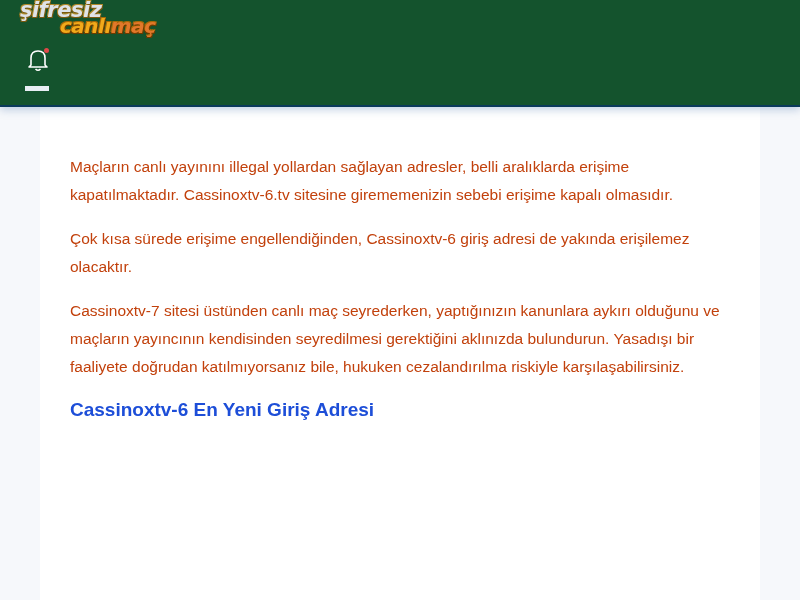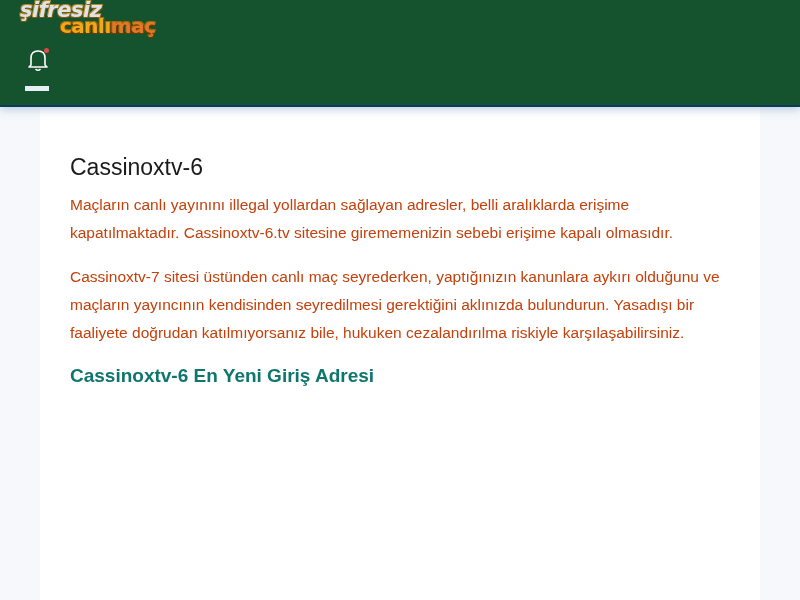--- a/index.html
+++ b/index.html
@@ -23,21 +23,21 @@
     }
     .logo-top {
       position: absolute; left: 0; top: -2px;
       font-family: "DejaVu Sans", sans-serif; font-weight: bold; font-style: italic;
       font-size: 21px; letter-spacing: -0.5px;
       color: #dfe3e8;
       text-shadow: 1px 1px 0 #7a5a10, -1px -1px 0 #b08a2a, 1px -1px 0 #b08a2a, -1px 1px 0 #7a5a10;
     }
     .logo-bottom {
       position: absolute; left: 40px; top: 14px;
-      font-family: "DejaVu Sans", sans-serif; font-weight: bold; 
+      font-family: "DejaVu Sans", sans-serif; font-weight: bold; font-style: italic;
       font-size: 20px; letter-spacing: -0.5px;
       color: #f1a91a;
       text-shadow: 1px 1px 0 #6b3c00, -1px -1px 0 #a86a08, 1px -1px 0 #a86a08, -1px 1px 0 #6b3c00;
     }
     .logo-bottom .accent { color: #e2782a; }
     .bell {
       position: absolute; left: 27px; top: 48px; width: 22px; height: 24px; cursor: pointer;
     }
     .bell-dot {
       position: absolute; left: 17px; top: 0px; width: 5px; height: 5px;
@@ -55,21 +55,21 @@
     .content { position: absolute; left: 30px; top: 46px; width: 665px; }
     .title {
       font-size: 23px; font-weight: normal; color: #1a1a1a; line-height: 28px;
       margin-bottom: 10px;
     }
     .para {
       font-size: 15.5px; line-height: 28px; color: #c2410c;
       margin-bottom: 16px;
     }
     .subheading {
-      font-size: 19px; font-weight: bold; color: #0f766e; line-height: 26px;
+      font-size: 19px; font-weight: bold; color: #1d4ed8; line-height: 26px;
       margin-top: 8px;
     }
   </style>
 </head>
 <body>
 
 <header class="header">
   <a class="logo" title="şifresiz canlı maç">
     <span class="logo-top">şifresiz</span>
     <span class="logo-bottom"><span>canlı</span><span class="accent">maç</span></span>
@@ -81,18 +81,18 @@
       <path d="M8.5 21 Q11 23.5 13.5 21" fill="none" stroke="#ffffff" stroke-width="1.6"></path>
     </svg>
     <span class="bell-dot"></span>
   </div>
 
   <div class="menu-bar"></div>
 </header>
 
 <main class="card">
   <div class="content">
-    <h1 class="title">Cassinoxtv-6</h1>
     <p class="para">Maçların canlı yayınını illegal yollardan sağlayan adresler, belli aralıklarda erişime kapatılmaktadır. Cassinoxtv-6.tv sitesine girememenizin sebebi erişime kapalı olmasıdır.</p>
+    <p class="para">Çok kısa sürede erişime engellendiğinden, Cassinoxtv-6 giriş adresi de yakında erişilemez olacaktır.</p>
     <p class="para">Cassinoxtv-7 sitesi üstünden canlı maç seyrederken, yaptığınızın kanunlara aykırı olduğunu ve maçların yayıncının kendisinden seyredilmesi gerektiğini aklınızda bulundurun. Yasadışı bir faaliyete doğrudan katılmıyorsanız bile, hukuken cezalandırılma riskiyle karşılaşabilirsiniz.</p>
     <h2 class="subheading">Cassinoxtv-6 En Yeni Giriş Adresi</h2>
   </div>
 </main>
 
 </body></html>

